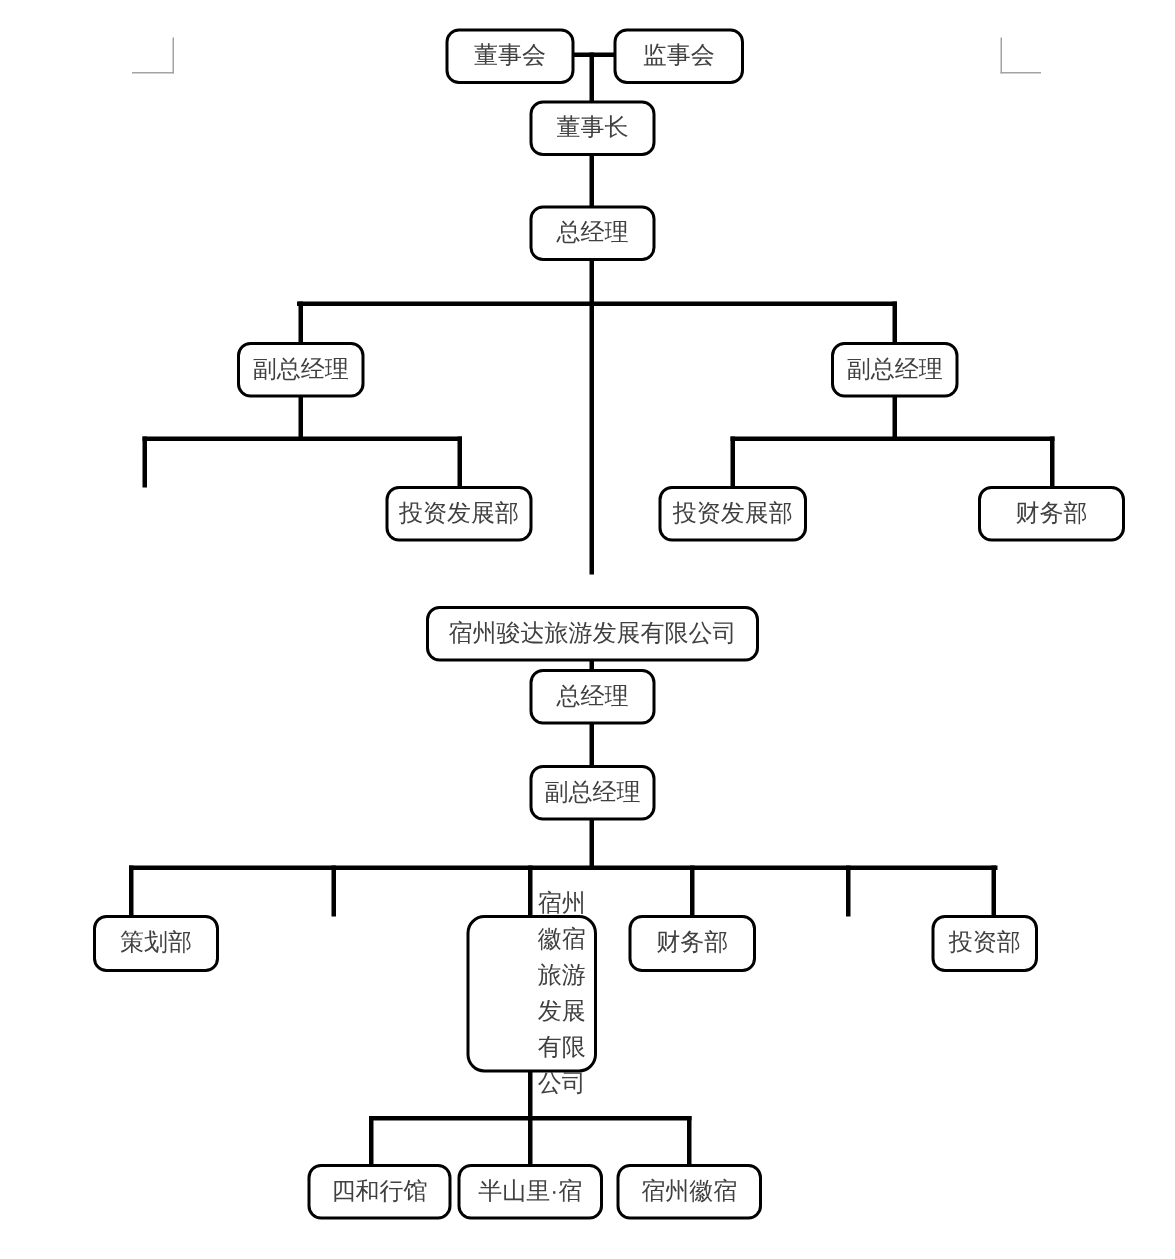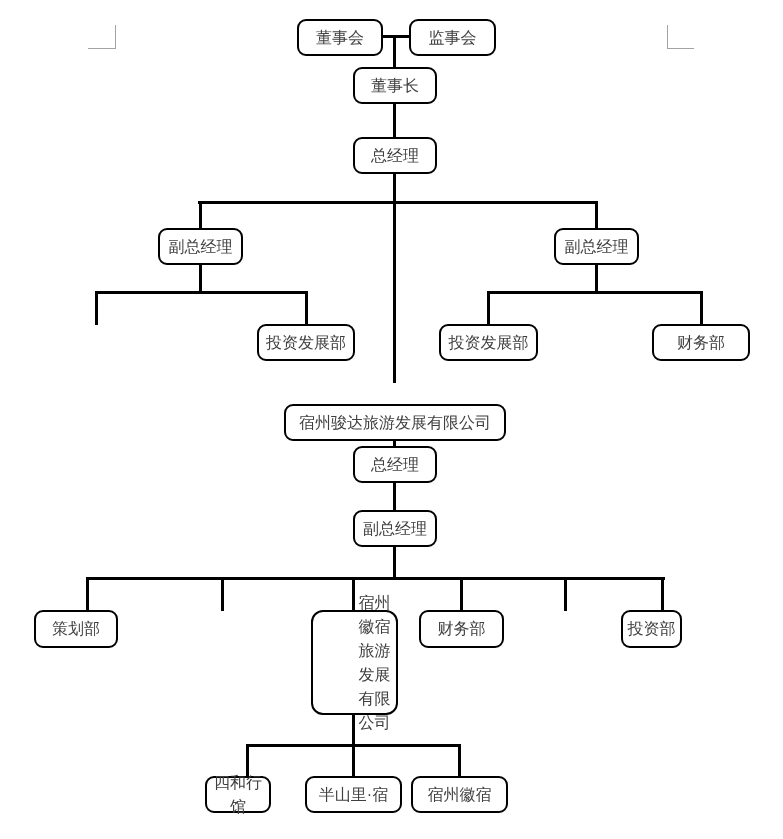--- a/index.html
+++ b/index.html
@@ -84,24 +84,24 @@
   <div class="node" style="left:353px;top:67px;width:84px;height:37px;">董事长</div>
   <div class="node" style="left:353px;top:137px;width:84px;height:37px;">总经理</div>
   <div class="node" style="left:158px;top:228px;width:85px;height:37px;">副总经理</div>
   <div class="node" style="left:554px;top:228px;width:85px;height:37px;">副总经理</div>
   <div class="node" style="left:257px;top:324px;width:98px;height:37px;">投资发展部</div>
   <div class="node" style="left:439px;top:324px;width:99px;height:37px;">投资发展部</div>
   <div class="node" style="left:652px;top:324px;width:98px;height:37px;">财务部</div>
   <div class="node" style="left:284px;top:404px;width:222px;height:37px;">宿州骏达旅游发展有限公司</div>
   <div class="node" style="left:353px;top:446px;width:84px;height:37px;">总经理</div>
   <div class="node" style="left:353px;top:510px;width:84px;height:37px;">副总经理</div>
-  <div class="node" style="left:34px;top:610px;width:84px;height:38px;">策划部</div>
+  <div class="node" style="left:62px;top:610px;width:84px;height:38px;">策划部</div>
   <div class="node" style="left:311px;top:610px;width:87px;height:105px;border-radius:12px;padding-left:40px;">宿州徽宿
 旅游
 发展
 有限公司</div>
   <div class="node" style="left:419px;top:610px;width:85px;height:38px;">财务部</div>
-  <div class="node" style="left:621px;top:610px;width:61px;height:38px;">投资部</div>
-  <div class="node" style="left:205px;top:776px;width:66px;height:37px;">四和行馆</div>
+  <div class="node" style="left:621px;top:610px;width:71px;height:38px;">投资部</div>
+  <div class="node" style="left:205px;top:776px;width:96px;height:37px;">四和行馆</div>
   <div class="node" style="left:305px;top:776px;width:97px;height:37px;">半山里·宿</div>
   <div class="node" style="left:411px;top:776px;width:97px;height:37px;">宿州徽宿</div>
 
 </div>
 
 </body></html>

